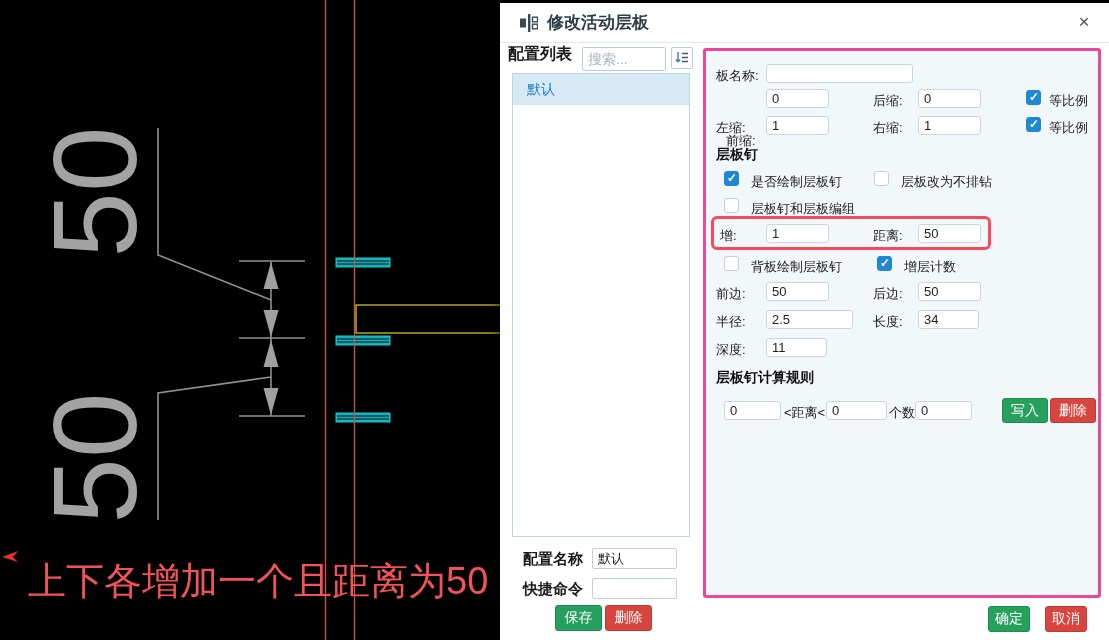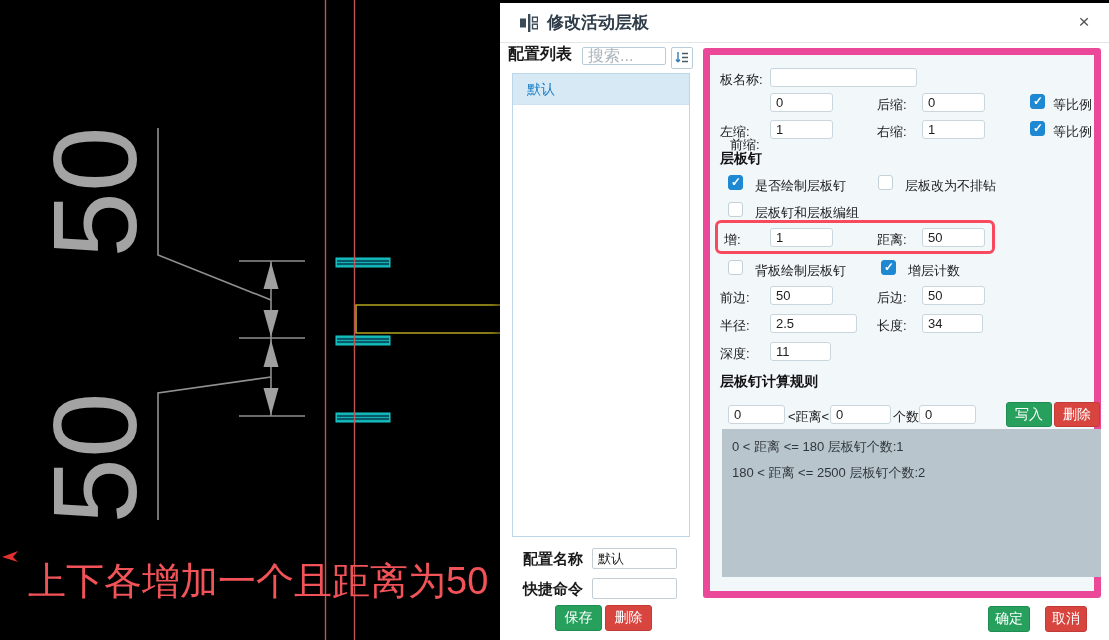--- a/index.html
+++ b/index.html
@@ -15,43 +15,43 @@
             background:#fff; box-shadow:-3px 0 8px rgba(0,0,0,.45); }
   .titlebar { position:absolute; left:0; top:0; width:609px; height:40px;
               border-bottom:1px solid #e3e6e8; display:flex; align-items:center; }
   .title-icon { margin-left:20px; width:18px; height:18px; }
   .title-text { margin-left:9px; font-size:17px; font-weight:bold; color:#2e3d49; }
   .close-x { position:absolute; right:14px; top:8px; font-size:19px; color:#555; cursor:pointer;
              width:22px; height:22px; text-align:center; line-height:22px; }
 
   
   .cfg-header { position:absolute; left:8px; top:41px; font-size:16px; font-weight:bold; color:#1a1a1a; }
-  .search-input { position:absolute; left:82px; top:44px; width:84px; height:18px;
-                  border:1px solid #b9cdd9; border-radius:2px; font-size:16px; padding:0 5px; color:#7f1d1d; }
+  .search-input { position:absolute; left:82px; top:44px; width:84px; height:24px;
+                  border:1px solid #b9cdd9; border-radius:2px; font-size:14px; padding:0 5px; color:#7f1d1d; }
   .search-input::placeholder { color:#aab4bb; }
   .sort-btn { position:absolute; left:171px; top:44px; width:22px; height:22px;
               border:1px solid #b9cdd9; border-radius:2px; background:#fff; cursor:pointer;
               display:flex; align-items:center; justify-content:center; }
   .list-box { position:absolute; left:12px; top:70px; width:178px; height:464px;
               border:1px solid #bdd7ea; background:#fff; }
   .list-item { height:31px; line-height:31px; padding-left:14px; font-size:14px; color:#1a1a1a; cursor:pointer; }
   .list-item.sel { background:#d8e9f6; color:#1d80c4; border-bottom:1px solid #cfe3f2; }
 
   .cfgname-label { position:absolute; left:23px; font-size:15px; font-weight:bold; color:#1a1a1a; }
   .cfg-input { position:absolute; left:92px; width:85px; height:21px; border:1px solid #c3ced6;
                border-radius:2px; font-size:13px; padding:0 5px; color:#222; background:#fff; }
 
   .btn { border:none; border-radius:3px; color:#fff; font-size:14px; cursor:pointer;
          font-family:Liberation Sans, sans-serif; }
   .btn.green { background:#27a05e; border:1px solid #1f8d51; }
   .btn.red   { background:#d8453f; border:1px solid #c23a35; }
 
   
   .form-panel { position:absolute; left:203px; top:45px; width:398px; height:550px;
-                background:#f2f7fa; border:7px solid #ec4899; border-radius:3px; }
+                background:#f2f7fa; border:3px solid #ec4899; border-radius:3px; }
   .f-label { position:absolute; font-size:13px; color:#1a1a1a; white-space:nowrap; }
   .f-head  { position:absolute; font-size:14px; font-weight:bold; color:#111; white-space:nowrap; }
   .f-input { position:absolute; height:19px; border:1px solid #c9d6de; border-radius:3px;
              background:#fff; font-size:13px; padding:0 5px; color:#222; }
   .cb { position:absolute; width:15px; height:15px; border:1px solid #c4d0d8; border-radius:3px;
         background:#fff; cursor:pointer; }
   .cb.on { background:#1f88d2; border-color:#1f88d2; }
   .cb.on::after { content:"✓"; color:#fff; font-size:12px; font-weight:bold;
                   position:absolute; left:2px; top:-1px; }
   .hl-box { position:absolute; left:5px; top:165px; width:280px; height:34px;
@@ -212,22 +212,18 @@
       <span class="f-head" style="left:10px; top:318px;">层板钉计算规则</span>
 
       <input class="f-input" style="left: 18px; top: 350px; width: 57px;" value="0">
       <span class="f-label" style="left:78px; top:353px;">&lt;距离&lt;</span>
       <input class="f-input" style="left: 120px; top: 350px; width: 61px;" value="0">
       <span class="f-label" style="left:183px; top:353px;">个数</span>
       <input class="f-input" style="left: 209px; top: 350px; width: 57px;" value="0">
       <button class="btn green rule-btn" style="left:296px; top:347px;">写入</button>
       <button class="btn red rule-btn" style="left:344px; top:347px;">删除</button>
 
-      <div class="rule-list">
-        <div class="rule-item">0 &lt; 距离 &lt;= 180 层板钉个数:1</div>
-        <div class="rule-item">180 &lt; 距离 &lt;= 2500 层板钉个数:2</div>
-      </div>
     </div>
 
     <button class="btn green ok-btn">确定</button>
     <button class="btn red cancel-btn">取消</button>
   </div>
 </div>
 
 </body></html>

